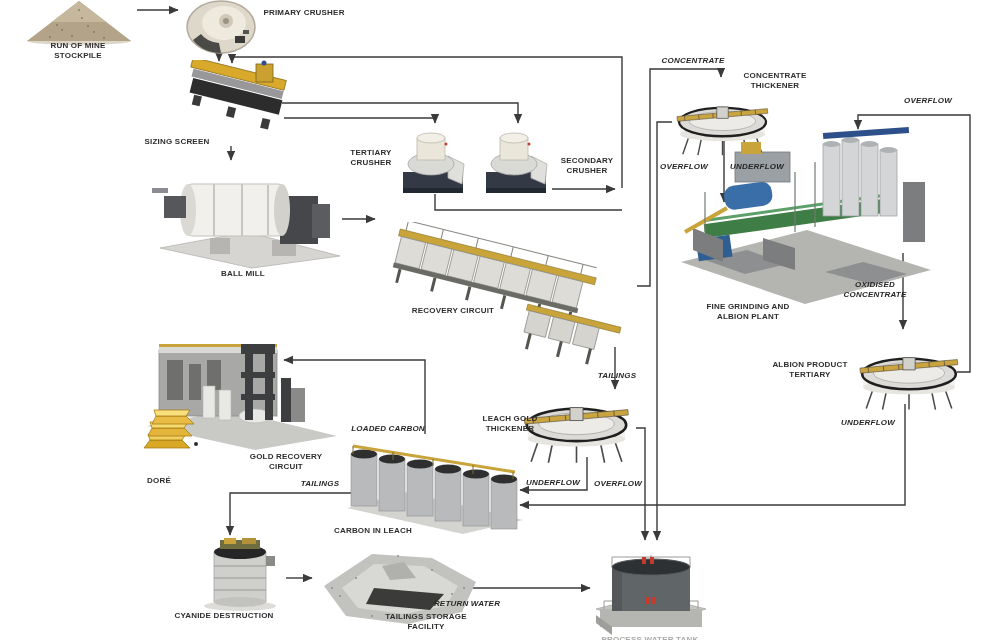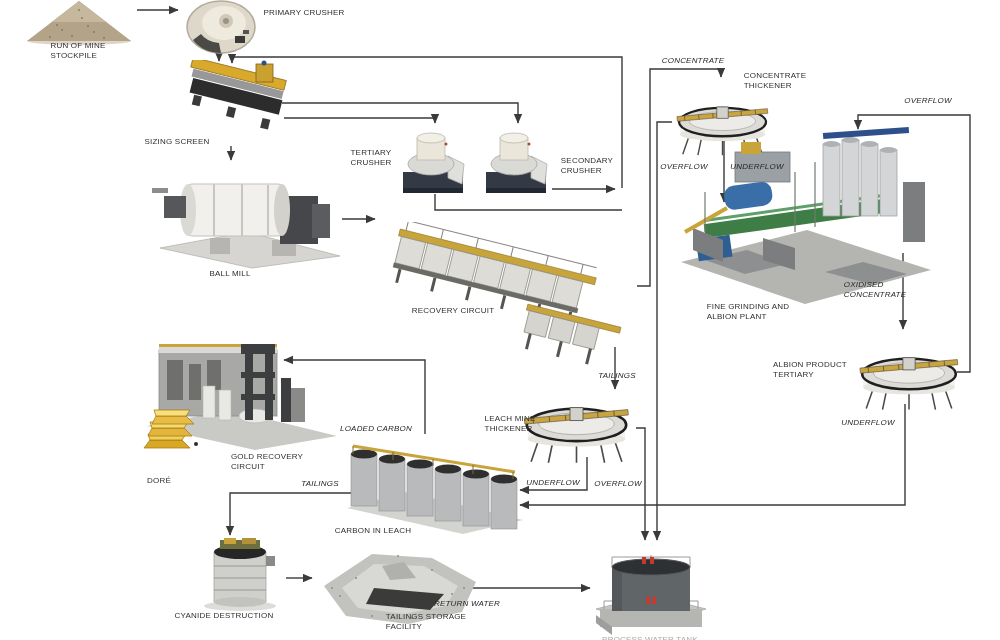--- a/index.html
+++ b/index.html
@@ -1,21 +1,21 @@
 <!DOCTYPE html>
 <html><head>
 <meta charset="utf-8">
 <style>
   html,body{margin:0;padding:0;background:#fff;}
   #stage{position:relative;width:1000px;height:640px;overflow:hidden;background:#fff;
          font-family:"Liberation Sans",sans-serif;}
   .eq-label,.stream-label{
     position:absolute;transform:translateX(-50%);
-    font-size:8px;font-weight:normal;line-height:1.2;letter-spacing:.2px;
-    color:#2e2e2e;white-space:pre-line;
+    font-size:8px;font-weight:bold;line-height:1.2;letter-spacing:.2px;
+    color:#2e2e2e;text-align:center;white-space:pre-line;
   }
   .stream-label{font-style:italic;color:#262626;}
   .faint{color:#a9a9a6;}
   svg.eq{position:absolute;}
   #flowlines{position:absolute;left:0;top:0;}
 </style>
 </head>
 <body>
 
 <div id="stage">
@@ -356,50 +356,50 @@
       <rect x="56" y="52" width="4" height="7"></rect>
         <rect x="62" y="52" width="4" height="7"></rect>
     </g>
     <polygon points="6,70 22,82 22,90 6,78" fill="#9e9e9a"></polygon>
   </svg>
 
   <div class="eq-label" style="left:78px;top:41px">RUN OF MINE
 STOCKPILE</div>
   <div class="eq-label" style="left:304px;top:8px">PRIMARY CRUSHER</div>
   <div class="eq-label" style="left:177px;top:137px">SIZING SCREEN</div>
-  <div class="eq-label" style="left:230px;top:269px">BALL MILL</div>
+  <div class="eq-label" style="left:243px;top:269px">BALL MILL</div>
   <div class="eq-label" style="left:371px;top:148px">TERTIARY
 CRUSHER</div>
   <div class="eq-label" style="left:587px;top:156px">SECONDARY
 CRUSHER</div>
   <div class="eq-label" style="left:453px;top:306px">RECOVERY CIRCUIT</div>
   <div class="eq-label" style="left:775px;top:71px">CONCENTRATE
 THICKENER</div>
   <div class="eq-label" style="left:748px;top:302px">FINE GRINDING AND
 ALBION PLANT</div>
   <div class="eq-label" style="left:810px;top:360px">ALBION PRODUCT
 TERTIARY</div>
-  <div class="eq-label" style="left:510px;top:414px">LEACH MINE
+  <div class="eq-label" style="left:510px;top:414px">LEACH GOLD
 THICKENER</div>
   <div class="eq-label" style="left:373px;top:526px">CARBON IN LEACH</div>
-  <div class="eq-label" style="left:267px;top:452px">GOLD RECOVERY
+  <div class="eq-label" style="left:286px;top:452px">GOLD RECOVERY
 CIRCUIT</div>
   <div class="eq-label" style="left:159px;top:476px">DORÉ</div>
   <div class="eq-label" style="left:224px;top:611px">CYANIDE DESTRUCTION</div>
   <div class="eq-label" style="left:426px;top:612px">TAILINGS STORAGE
 FACILITY</div>
   <div class="eq-label faint" style="left:650px;top:635px">PROCESS WATER TANK</div>
 
   <div class="stream-label" style="left:693px;top:56px">CONCENTRATE</div>
   <div class="stream-label" style="left:684px;top:162px">OVERFLOW</div>
   <div class="stream-label" style="left:757px;top:162px">UNDERFLOW</div>
   <div class="stream-label" style="left:928px;top:96px">OVERFLOW</div>
   <div class="stream-label" style="left:875px;top:280px">OXIDISED
 CONCENTRATE</div>
   <div class="stream-label" style="left:868px;top:418px">UNDERFLOW</div>
   <div class="stream-label" style="left:617px;top:371px">TAILINGS</div>
   <div class="stream-label" style="left:553px;top:478px">UNDERFLOW</div>
   <div class="stream-label" style="left:618px;top:479px">OVERFLOW</div>
-  <div class="stream-label" style="left:376px;top:424px">LOADED CARBON</div>
+  <div class="stream-label" style="left:388px;top:424px">LOADED CARBON</div>
   <div class="stream-label" style="left:320px;top:479px">TAILINGS</div>
   <div class="stream-label" style="left:467px;top:599px">RETURN WATER</div>
 
 </div>
 
 </body></html>

